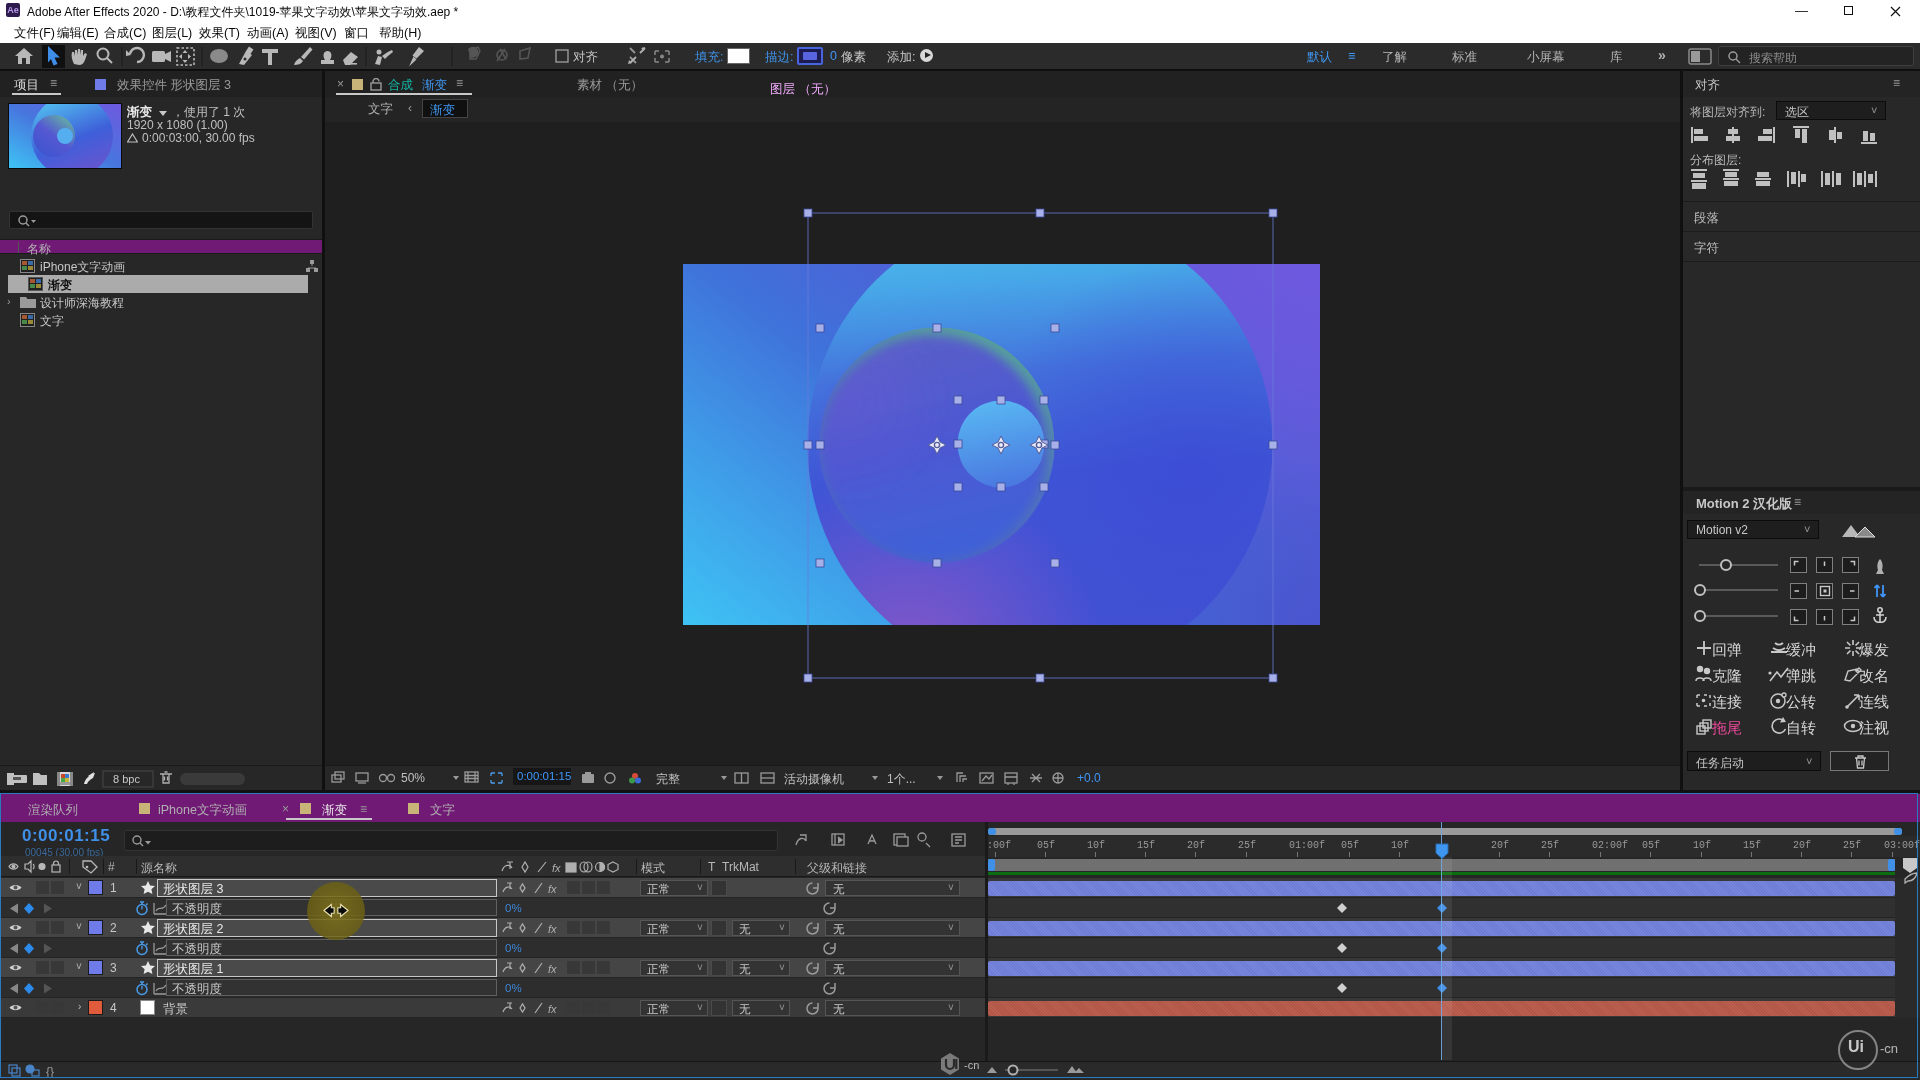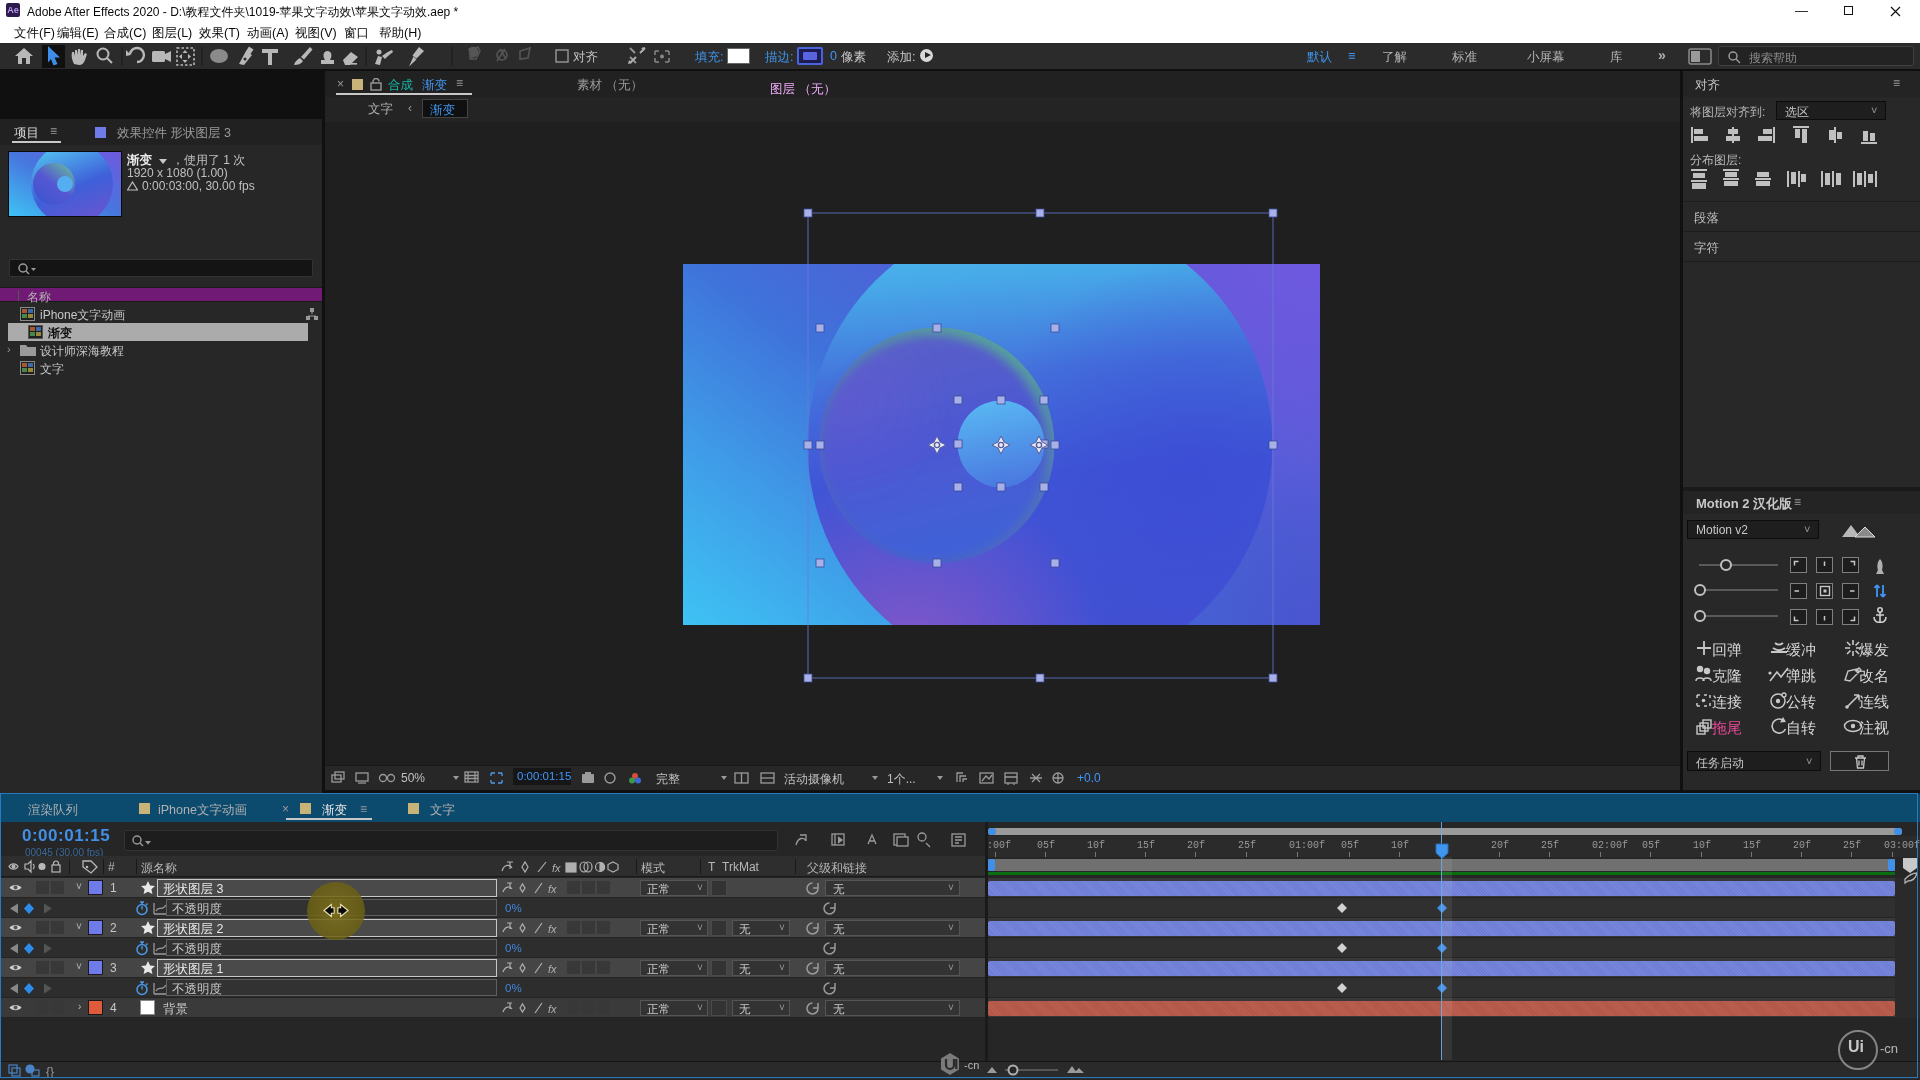--- a/index.html
+++ b/index.html
@@ -126,21 +126,21 @@
   </svg>
   <div class="abs" style="left:1718px;top:3px;width:196px;height:20px;background:#232323;border:1px solid #3f3f3f;border-radius:3px;">
     <svg class="abs" style="left:8px;top:3px" width="14" height="14" viewBox="0 0 14 14">
       <circle cx="6" cy="6" r="4" fill="none" stroke="#9a9a9a" stroke-width="1.5"></circle>
       <line x1="9" y1="9" x2="13" y2="13" stroke="#9a9a9a" stroke-width="1.5"></line>
     </svg>
     <span class="txt" style="left:30px;top:3px;font-size:12px;color:#8a8a8a;">搜索帮助</span>
   </div>
 </div>
 
-<div id="leftpanel" class="abs" style="left:0;top:71px;width:322px;height:719px;background:#272727;margin-top:48px;">
+<div id="leftpanel" class="abs" style="left:0;top:71px;width:322px;height:719px;background:#272727;">
 
   <div class="abs" style="left:0;top:0;width:322px;height:26px;background:#212121;">
     <span class="txt" style="left:14px;top:6px;font-size:12.5px;color:#dadada;">项目</span>
     <span class="txt" style="left:50px;top:5px;font-size:12px;color:#9a9a9a;">≡</span>
     <div class="abs" style="left:12px;top:22px;width:49px;height:2px;background:#c8c8c8;"></div>
     <div class="abs" style="left:95px;top:8px;width:11px;height:11px;background:#6e7be8;"></div>
     <span class="txt" style="left:117px;top:6px;font-size:12.5px;color:#9a9a9a;">效果控件 形状图层 3</span>
   </div>
 
   <div class="abs" style="left:9px;top:33px;width:112px;height:64px;background:#10131f;outline:1px solid #0a0a0a;overflow:hidden;">
@@ -656,21 +656,21 @@
     <svg class="abs" style="left:23px;top:3px" width="13" height="14" viewBox="0 0 13 14">
       <g stroke="#c8c8c8" stroke-width="1.3" fill="none">
         <path d="M1 3 h11 M4 3 v-2 h5 v2 M2.5 3 l1 10 h6 l1 -10 M5 5.5 v5 M8 5.5 v5"></path>
       </g>
     </svg>
   </div>
 </div>
 
 <div id="timeline" class="abs" style="left:0;top:793px;width:1920px;height:287px;background:#262626;">
 
-  <div class="abs" style="left:0;top:1px;width:1920px;height:28px;background:#0c4a6e;">
+  <div class="abs" style="left:0;top:1px;width:1920px;height:28px;background:#701a75;">
     <span class="txt" style="left:28px;top:8px;font-size:12.5px;color:#b0b0b0;">渲染队列</span>
     <div class="abs" style="left:139px;top:9px;width:11px;height:11px;background:#c8b478;"></div>
     <span class="txt" style="left:158px;top:8px;font-size:12.5px;color:#b0b0b0;">iPhone文字动画</span>
     <div class="abs" style="left:272px;top:0;width:112px;height:28px;">
       <div class="abs" style="left:14px;top:24px;width:86px;height:2px;background:#c8c8c8;"></div>
       <span class="txt" style="left:10px;top:8px;font-size:12px;color:#9a9a9a;">×</span>
       <div class="abs" style="left:28px;top:9px;width:11px;height:11px;background:#c8b478;"></div>
       <span class="txt" style="left:50px;top:8px;font-size:12.5px;color:#e8e8e8;">渐变</span>
       <span class="txt" style="left:88px;top:8px;font-size:12px;color:#9a9a9a;">≡</span>
     </div>

